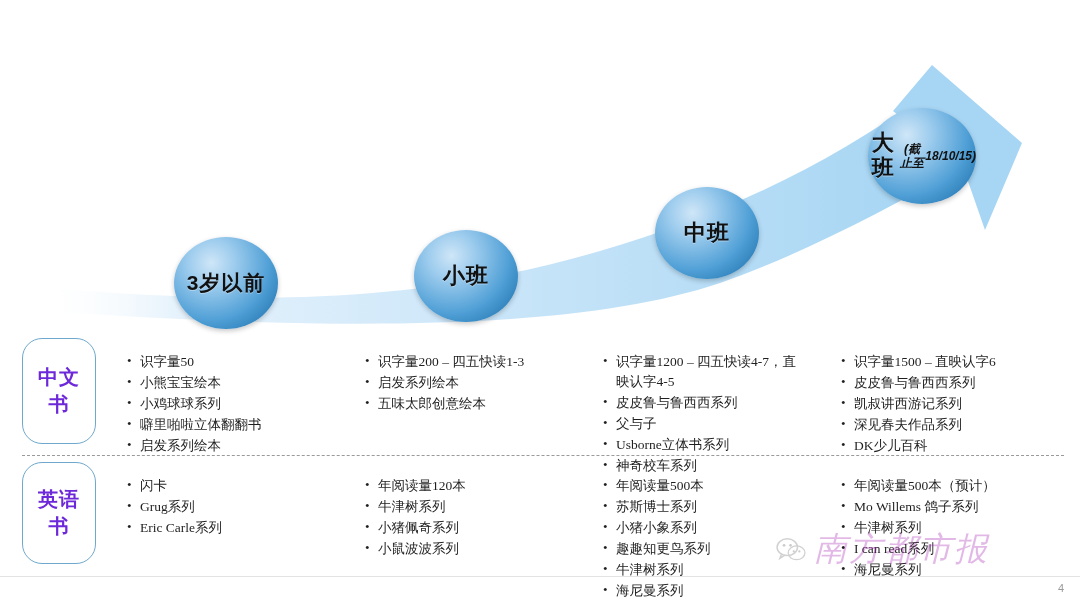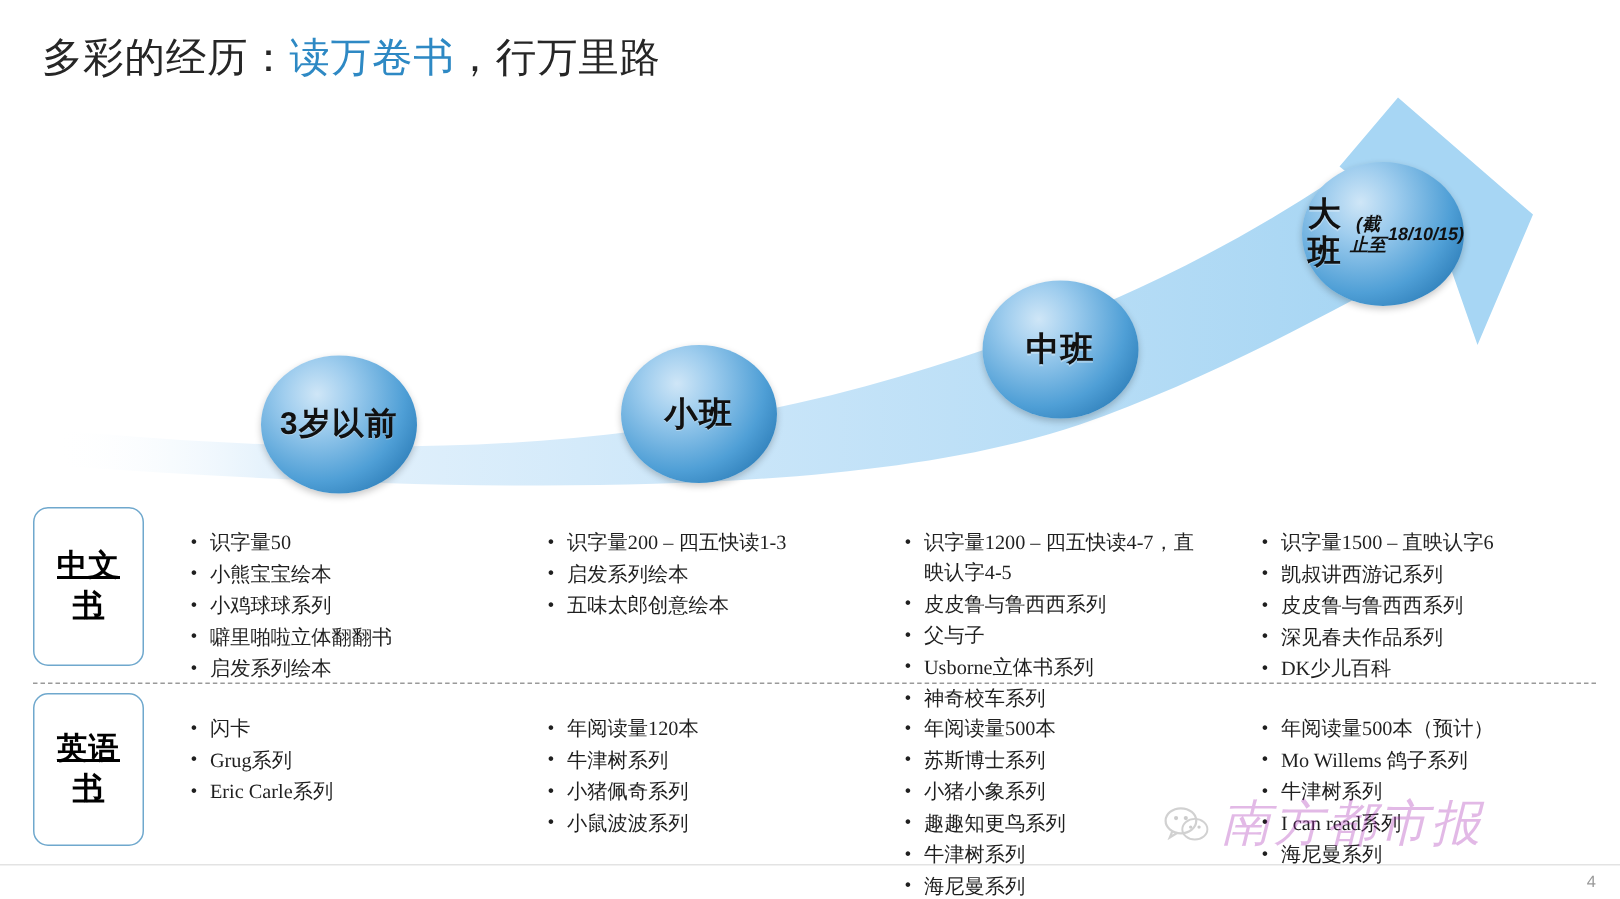--- a/index.html
+++ b/index.html
@@ -90,32 +90,31 @@
     display: flex;
   }
   #row-cn { top: 0px; height: 118px; }
   #row-en { top: 124px; height: 108px; }
 
   .row-tag {
     flex: 0 0 72px;
     height: 104px;
     margin-top: 2px;
     border: 1.6px solid #6fa8cd;
-    border-radius: 10px;
+    border-radius: 20px;
     background: #ffffff;
     display: flex;
     flex-direction: column;
     align-items: center;
     justify-content: center;
     font-size: 20px;
     font-weight: bold;
-    color: #000000;
+    color: #6d28d9;
     line-height: 1.35;
     letter-spacing: 1px;
-    text-decoration: underline;
   }
   #row-en .row-tag { height: 100px; }
 
   .cols {
     flex: 1 1 auto;
     display: flex;
     padding-left: 14px;
     box-sizing: border-box;
   }
   .col {
@@ -192,23 +191,20 @@
     top: 582px;
     font-size: 11px;
     color: #9a9a9a;
   }
 </style>
 </head>
 <body>
 
 <div id="slide">
 
-  <div class="title">
-    <span>多彩的经历：</span><span class="accent">读万卷书</span><span>，行万里路</span>
-  </div>
 
   <div class="swoosh-layer">
     <svg width="1080" height="290" viewBox="0 0 1080 290">
       <defs>
         <linearGradient id="swooshGrad" x1="0" y1="0" x2="1" y2="0">
           <stop offset="0%" stop-color="#ffffff" stop-opacity="0.05"></stop>
           <stop offset="14%" stop-color="#ddeefb" stop-opacity="0.75"></stop>
           <stop offset="45%" stop-color="#cbe6f9"></stop>
           <stop offset="100%" stop-color="#9fd2f2"></stop>
         </linearGradient>
@@ -272,22 +268,22 @@
             <li>识字量1200 – 四五快读4-7，直映认字4-5</li>
             <li>皮皮鲁与鲁西西系列</li>
             <li>父与子</li>
             <li>Usborne立体书系列</li>
             <li>神奇校车系列</li>
           </ul>
         </div>
         <div class="col">
           <ul>
             <li>识字量1500 – 直映认字6</li>
+            <li>皮皮鲁与鲁西西系列</li>
             <li>凯叔讲西游记系列</li>
-            <li>皮皮鲁与鲁西西系列</li>
             <li>深见春夫作品系列</li>
             <li>DK少儿百科</li>
           </ul>
         </div>
       </div>
     </div>
 
     <div class="row" id="row-en">
       <div class="row-tag">
         <span>英语</span>

